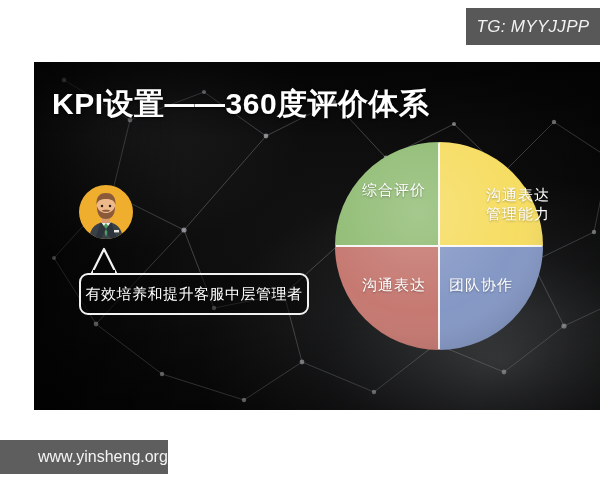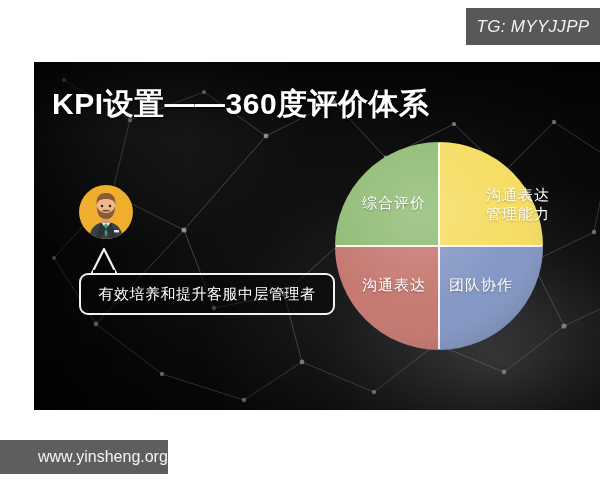--- a/index.html
+++ b/index.html
@@ -103,21 +103,21 @@
     border-radius: 50%;
     background: #f0ae2e;
     overflow: hidden;
   }
 
   
   #callout {
     position: absolute;
     left: 45px;
     top: 211px;
-    width: 256px;
+    width: 230px;
     height: 42px;
     border: 2px solid #f2f2f2;
     border-radius: 9px;
     background: rgba(5,5,5,0.55);
     display: flex;
     align-items: center;
     justify-content: center;
     box-sizing: border-box;
   }
   #callout-text {
@@ -148,21 +148,21 @@
     position: absolute;
     color: #ffffff;
     font-size: 15px;
     font-weight: 500;
     letter-spacing: 1px;
     text-align: center;
     white-space: nowrap;
     text-shadow: 0 1px 2px rgba(0,0,0,0.30);
     line-height: 1.25;
   }
-  #pie-label-0 { left: 18px;  top: 56px;  width: 90px; }
+  #pie-label-0 { left: 18px;  top: 43px;  width: 90px; }
   #pie-label-1 { left: 110px; top: 48px;  width: 92px; padding-left: 31px; }
   #pie-label-2 { left: 18px;  top: 138px; width: 90px; }
   #pie-label-3 { left: 104px; top: 138px; width: 92px; }
 </style>
 </head>
 <body>
 
 <div id="tg-badge">
   <span>TG: MYYJJPP</span>
 </div>

